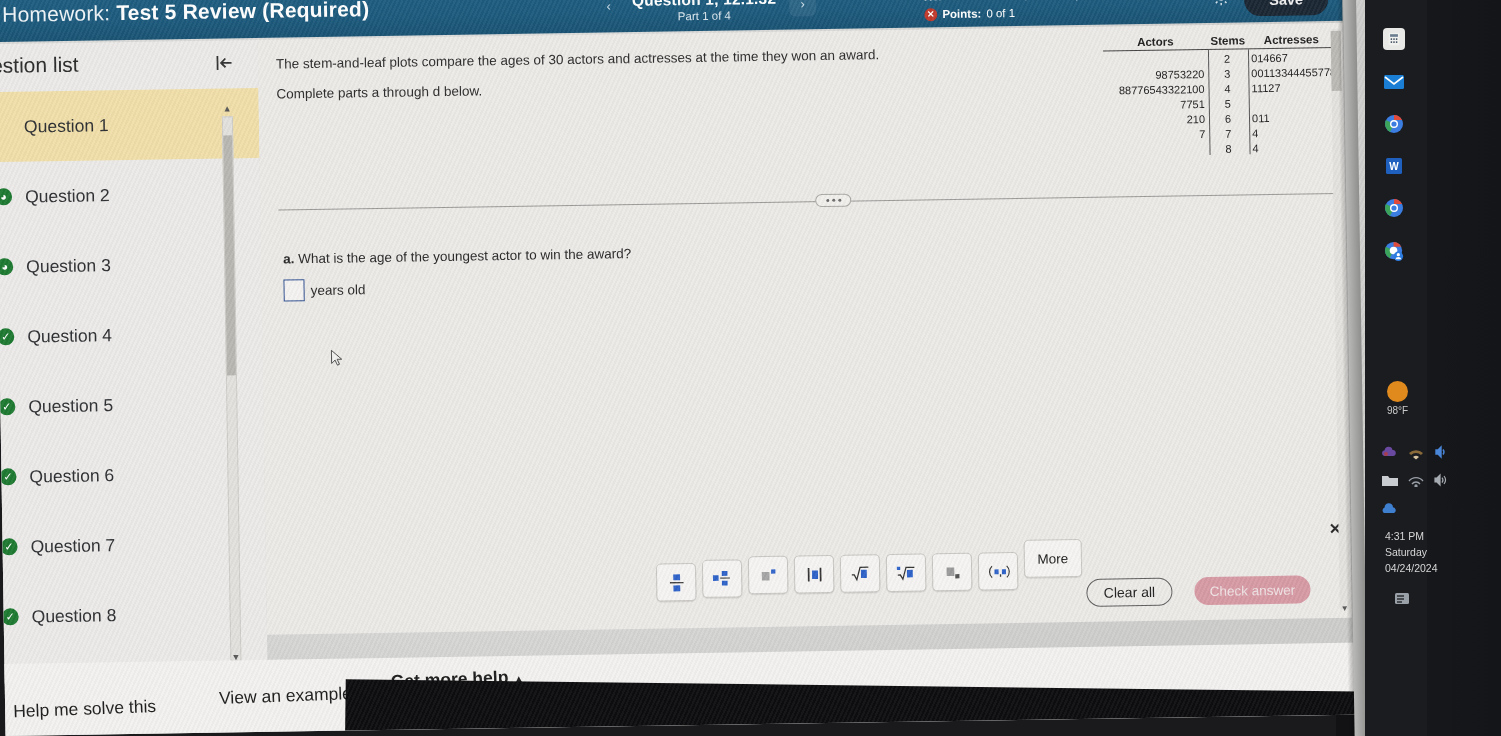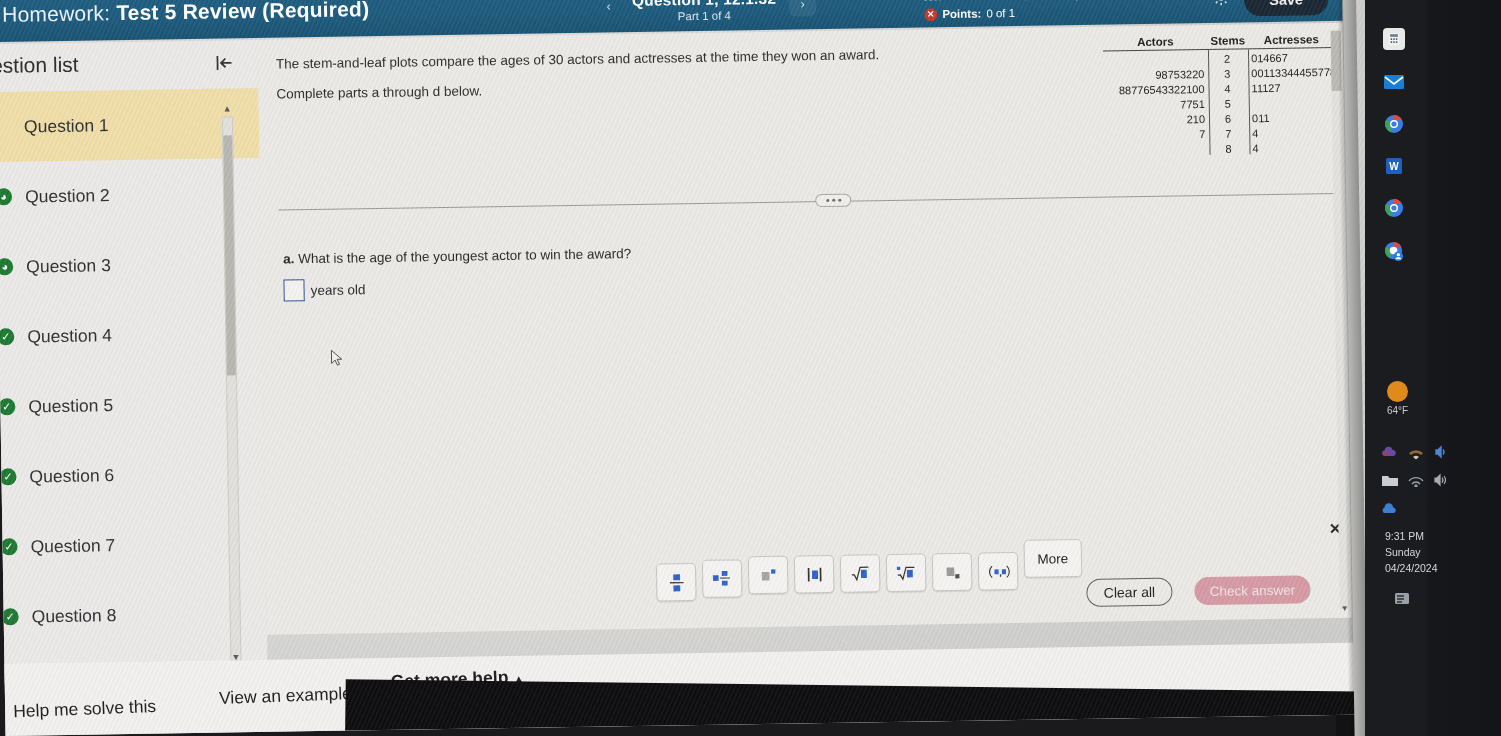--- a/index.html
+++ b/index.html
@@ -548,21 +548,21 @@
           <path d="M2 6 A9 9 0 0 0 6 18 L10 10 Z" fill="#3ba35a"></path>
           <circle cx="10" cy="10" r="4" fill="#ffffff"></circle>
           <circle cx="15" cy="16" r="5" fill="#2d7de0"></circle>
           <circle cx="15" cy="14.3" r="1.7" fill="#fff"></circle>
           <path d="M11.8 19 A3.4 3.4 0 0 1 18.2 19 Z" fill="#fff"></path>
         </svg>
     </div>
 
     <div class="wx">
       <div class="sun"></div>
-      <div class="temp">64°F</div>
+      <div class="temp">98°F</div>
     </div>
 
     <div class="tb-small" style="left:16px; top:444px;">
       <svg viewBox="0 0 16 16" width="16" height="16">
           <path d="M3 12 A3 3 0 0 1 3.6 6.2 A4 4 0 0 1 11.5 6 A3 3 0 0 1 12 12 Z" fill="#6a4aa0"></path>
           <circle cx="5" cy="10" r="2" fill="#c0392b" opacity=".7"></circle>
         </svg>
     </div>
     <div class="tb-small" style="left:42px; top:444px;">
       <svg viewBox="0 0 18 16" width="18" height="16">
@@ -595,22 +595,22 @@
           <path d="M11 3 A6.5 6.5 0 0 1 11 11"></path>
         </svg>
     </div>
     <div class="tb-small" style="left:16px; top:501px;">
       <svg viewBox="0 0 18 12" width="18" height="12">
           <path d="M3 10 A3 3 0 0 1 3.6 4.6 A4 4 0 0 1 12 4.3 A3 3 0 0 1 13 10 Z" fill="#3f7fd0"></path>
         </svg>
     </div>
 
     <div class="clock">
-      <div>9:31 PM</div>
-      <div>Sunday</div>
+      <div>4:31 PM</div>
+      <div>Saturday</div>
       <div>04/24/2024</div>
     </div>
 
     <div class="tb-notif">
       <svg viewBox="0 0 18 18" width="18" height="18" fill="none" stroke="#b9bcc1" stroke-width="1.3">
         <rect x="2" y="3" width="14" height="11" rx="1.5" fill="#9aa0a8" stroke="none"></rect>
         <path d="M4 6 h7M4 9 h7M4 12 h5" stroke="#2b2d31"></path>
       </svg>
     </div>
   </div>

